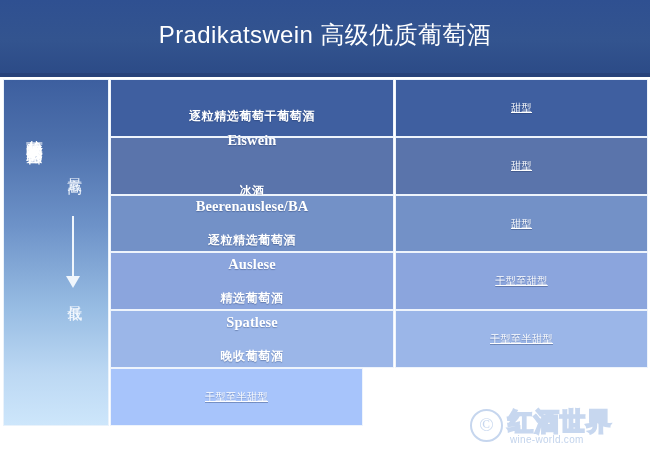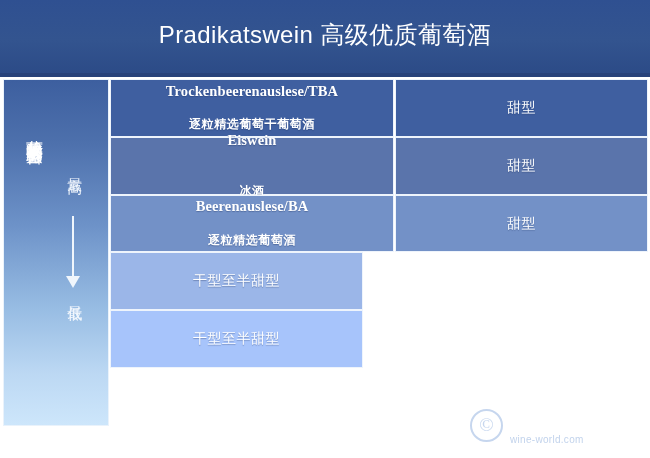--- a/index.html
+++ b/index.html
@@ -156,22 +156,23 @@
     justify-content: center;
     color: #ffffff;
     text-shadow: 0 1px 1px rgba(30,50,95,0.35);
   }
   .cell-name {
     width: 284px;
     margin-right: 1px;
   }
   .cell-style {
     width: 253px;
-    font-size: 14px;
+    font-size: 10px;
     letter-spacing: 0.5px;
+    text-decoration: underline;
   }
   .name-de {
     font-family: "Liberation Serif", serif;
     font-weight: bold;
     font-size: 14.5px;
     line-height: 1.15;
     letter-spacing: 0.1px;
   }
   .name-zh {
     font-size: 12px;
@@ -245,21 +246,20 @@
         <div class="axis-arrow-shaft"></div>
         <div class="axis-arrow-head"></div>
         <div class="axis-bottom-label">最低</div>
       </div>
     </div>
 
     <div class="rows">
 
       <div class="row">
         <div class="cell-name" style="background: rgb(63, 95, 160);">
-          <div class="name-de">Trockenbeerenauslese/TBA</div>
           <div class="name-zh">逐粒精选葡萄干葡萄酒</div>
         </div>
         <div class="cell-style" style="background: rgb(63, 95, 160);">甜型</div>
       </div>
 
       <div class="row">
         <div class="cell-name" style="background: rgb(90, 116, 171); gap: 17px;">
           <div class="name-de">Eiswein</div>
           <div class="name-zh">冰酒</div>
         </div>
@@ -267,30 +267,42 @@
       </div>
 
       <div class="row">
         <div class="cell-name" style="background: rgb(115, 145, 199);">
           <div class="name-de">Beerenauslese/BA</div>
           <div class="name-zh">逐粒精选葡萄酒</div>
         </div>
         <div class="cell-style" style="background: rgb(115, 145, 199);">甜型</div>
       </div>
 
-
-      <div class="row">
+      <div class="row">
+        <div class="cell-name" style="background: rgb(139, 165, 221);">
+          <div class="name-de">Auslese</div>
+          <div class="name-zh">精选葡萄酒</div>
+        </div>
+        <div class="cell-style" style="background: rgb(139, 165, 221);">干型至甜型</div>
+      </div>
+
+      <div class="row">
+        <div class="cell-name" style="background: rgb(155, 182, 232);">
+          <div class="name-de">Spatlese</div>
+          <div class="name-zh">晚收葡萄酒</div>
+        </div>
         <div class="cell-style" style="background: rgb(155, 182, 232);">干型至半甜型</div>
       </div>
 
       <div class="row">
         <div class="cell-style" style="background: rgb(167, 196, 251);">干型至半甜型</div>
       </div>
 
     </div>
   </div>
 
   <div class="watermark">
     <div class="wm-c">©</div>
+    <div class="wm-zh">红酒世界</div>
     <div class="wm-url">wine-world.com</div>
   </div>
 
 </div>
 
 </body></html>

